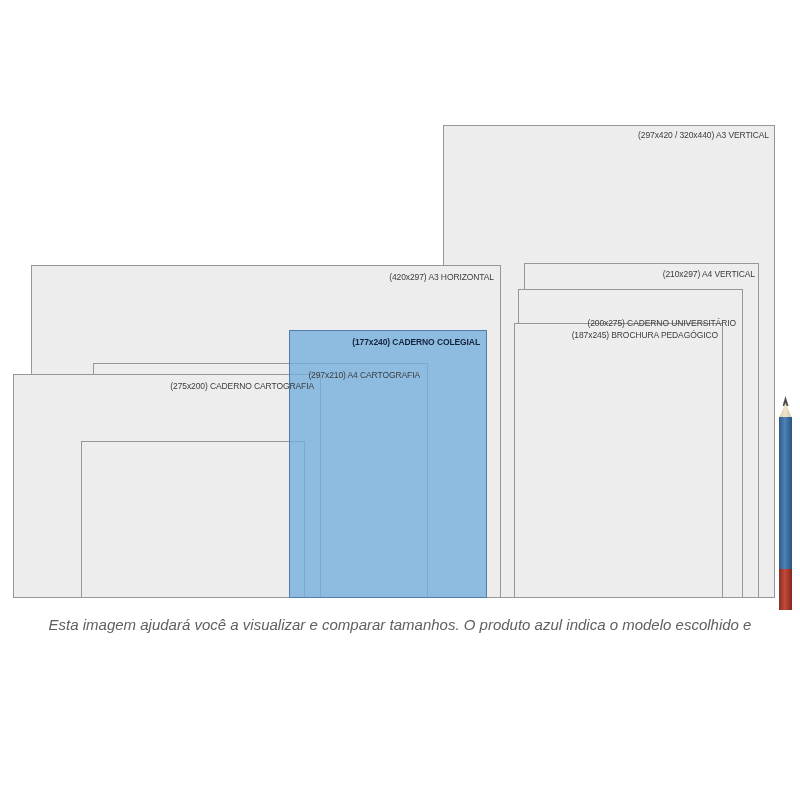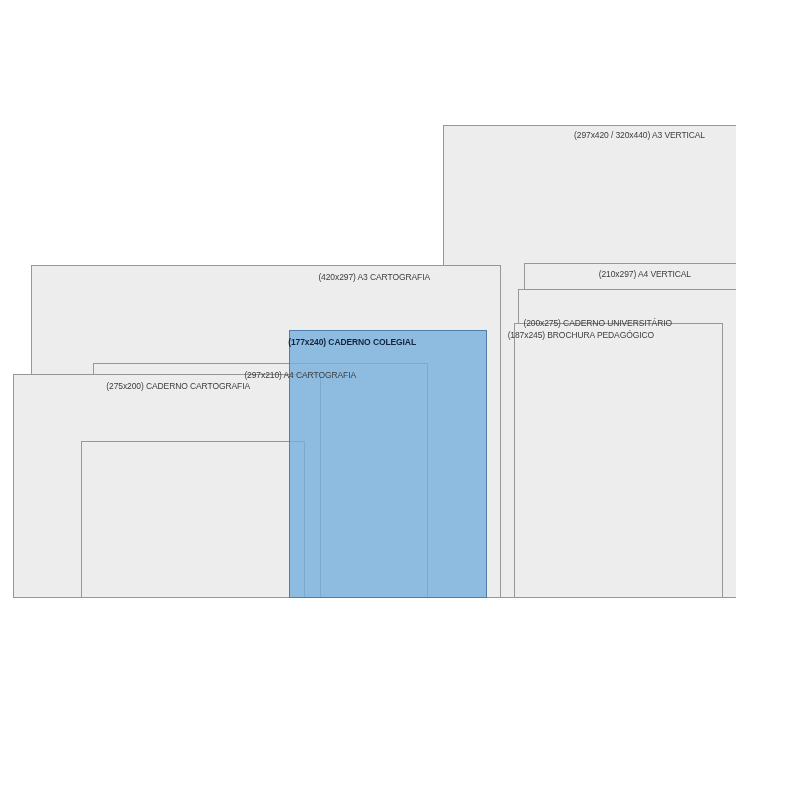--- a/index.html
+++ b/index.html
@@ -3,21 +3,21 @@
 <meta charset="utf-8">
 <style>
   html, body {
     margin: 0;
     padding: 0;
     background: #ffffff;
     font-family: "Liberation Sans", sans-serif;
   }
   .canvas {
     position: relative;
-    width: 736px;
+    width: 800px;
     height: 800px;
     background: #ffffff;
     overflow: hidden;
   }
   
   .rect {
     position: absolute;
     background: #ededed;
     border: 1px solid #979797;
     box-sizing: border-box;
@@ -104,31 +104,32 @@
   <div class="rect" style="left:31px; top:265px; width:470px; height:333px;"></div>
   <div class="rect" style="left:524px; top:263px; width:235px; height:335px;"></div>
   <div class="rect" style="left:518px; top:289px; width:225px; height:309px;"></div>
   <div class="rect" style="left:514px; top:323px; width:209px; height:275px;"></div>
   <div class="rect" style="left:93px; top:363px; width:335px; height:235px;"></div>
   <div class="rect" style="left:13px; top:374px; width:308px; height:224px;"></div>
   <div class="rect" style="left:81px; top:441px; width:224px; height:157px;"></div>
   <div class="rect highlight" style="left:289px; top:330px; width:198px; height:268px;"></div>
 
   <div class="rect-label" style="top:130px; right:31px;">(297x420 / 320x440) A3 VERTICAL</div>
-  <div class="rect-label" style="top:272px; right:306px;">(420x297) A3 CARTOGRAFIA</div>
+  <div class="rect-label" style="top:272px; right:306px;">(420x297) A3 HORIZONTAL</div>
   <div class="rect-label" style="top:269px; right:45px;">(210x297) A4 VERTICAL</div>
   <div class="rect-label" style="top:294px; right:64px;margin-top:24px;">(200x275) CADERNO UNIVERSITÁRIO</div>
   <div class="rect-label" style="top:330px; right:82px;">(187x245) BROCHURA PEDAGÓGICO</div>
   <div class="rect-label bold" style="top:337px; right:320px;">(177x240) CADERNO COLEGIAL</div>
   <div class="rect-label" style="top:370px; right:380px;">(297x210) A4 CARTOGRAFIA</div>
   <div class="rect-label" style="top:381px; right:486px;">(275x200) CADERNO CARTOGRAFIA</div>
 
   <div class="pencil">
     <div class="graphite"></div>
     <div class="wood"></div>
     <div class="body"></div>
     <div class="eraser"></div>
   </div>
 
   <div class="description">
+    <div>Esta imagem ajudará você a visualizar e comparar tamanhos. O produto azul indica o modelo escolhido e</div>
   </div>
 
 </div>
 
 </body></html>

